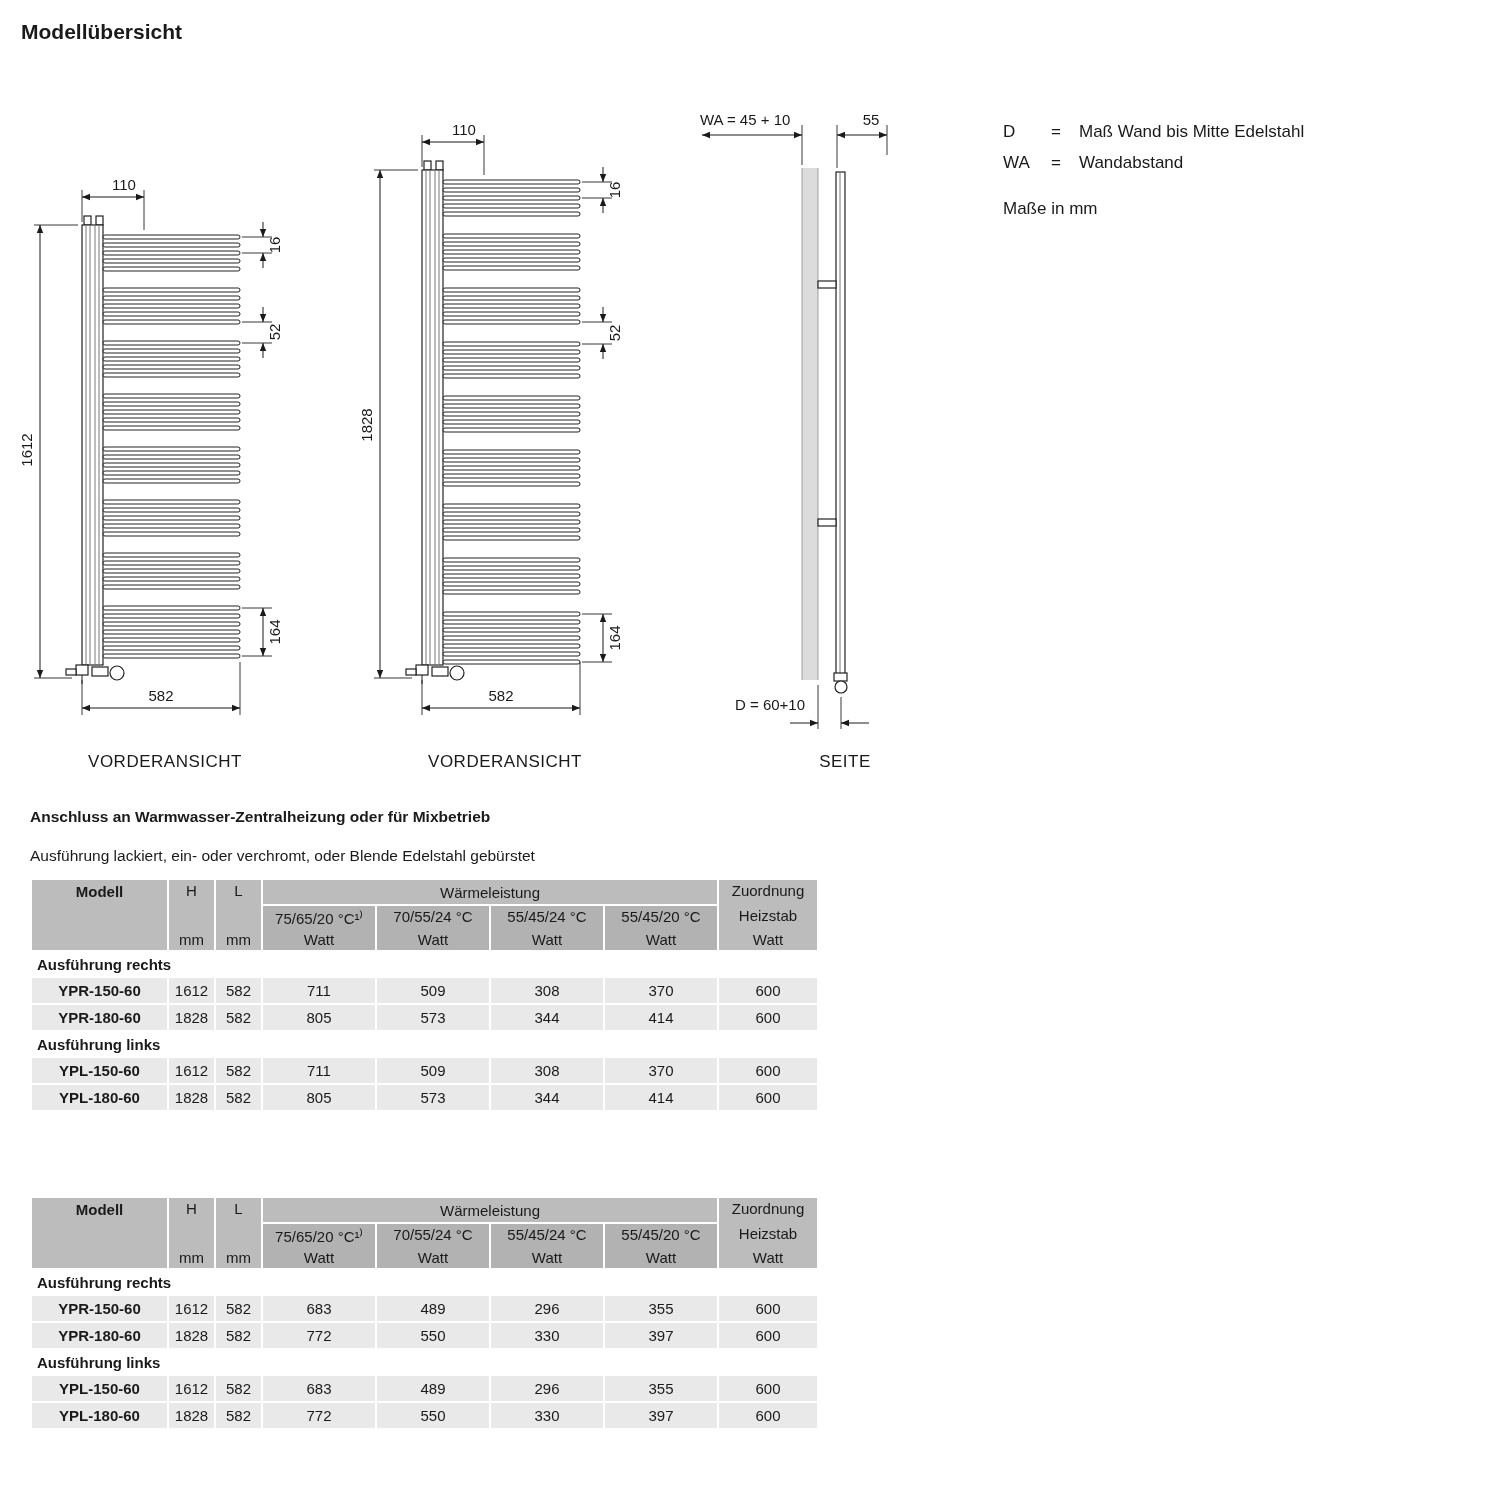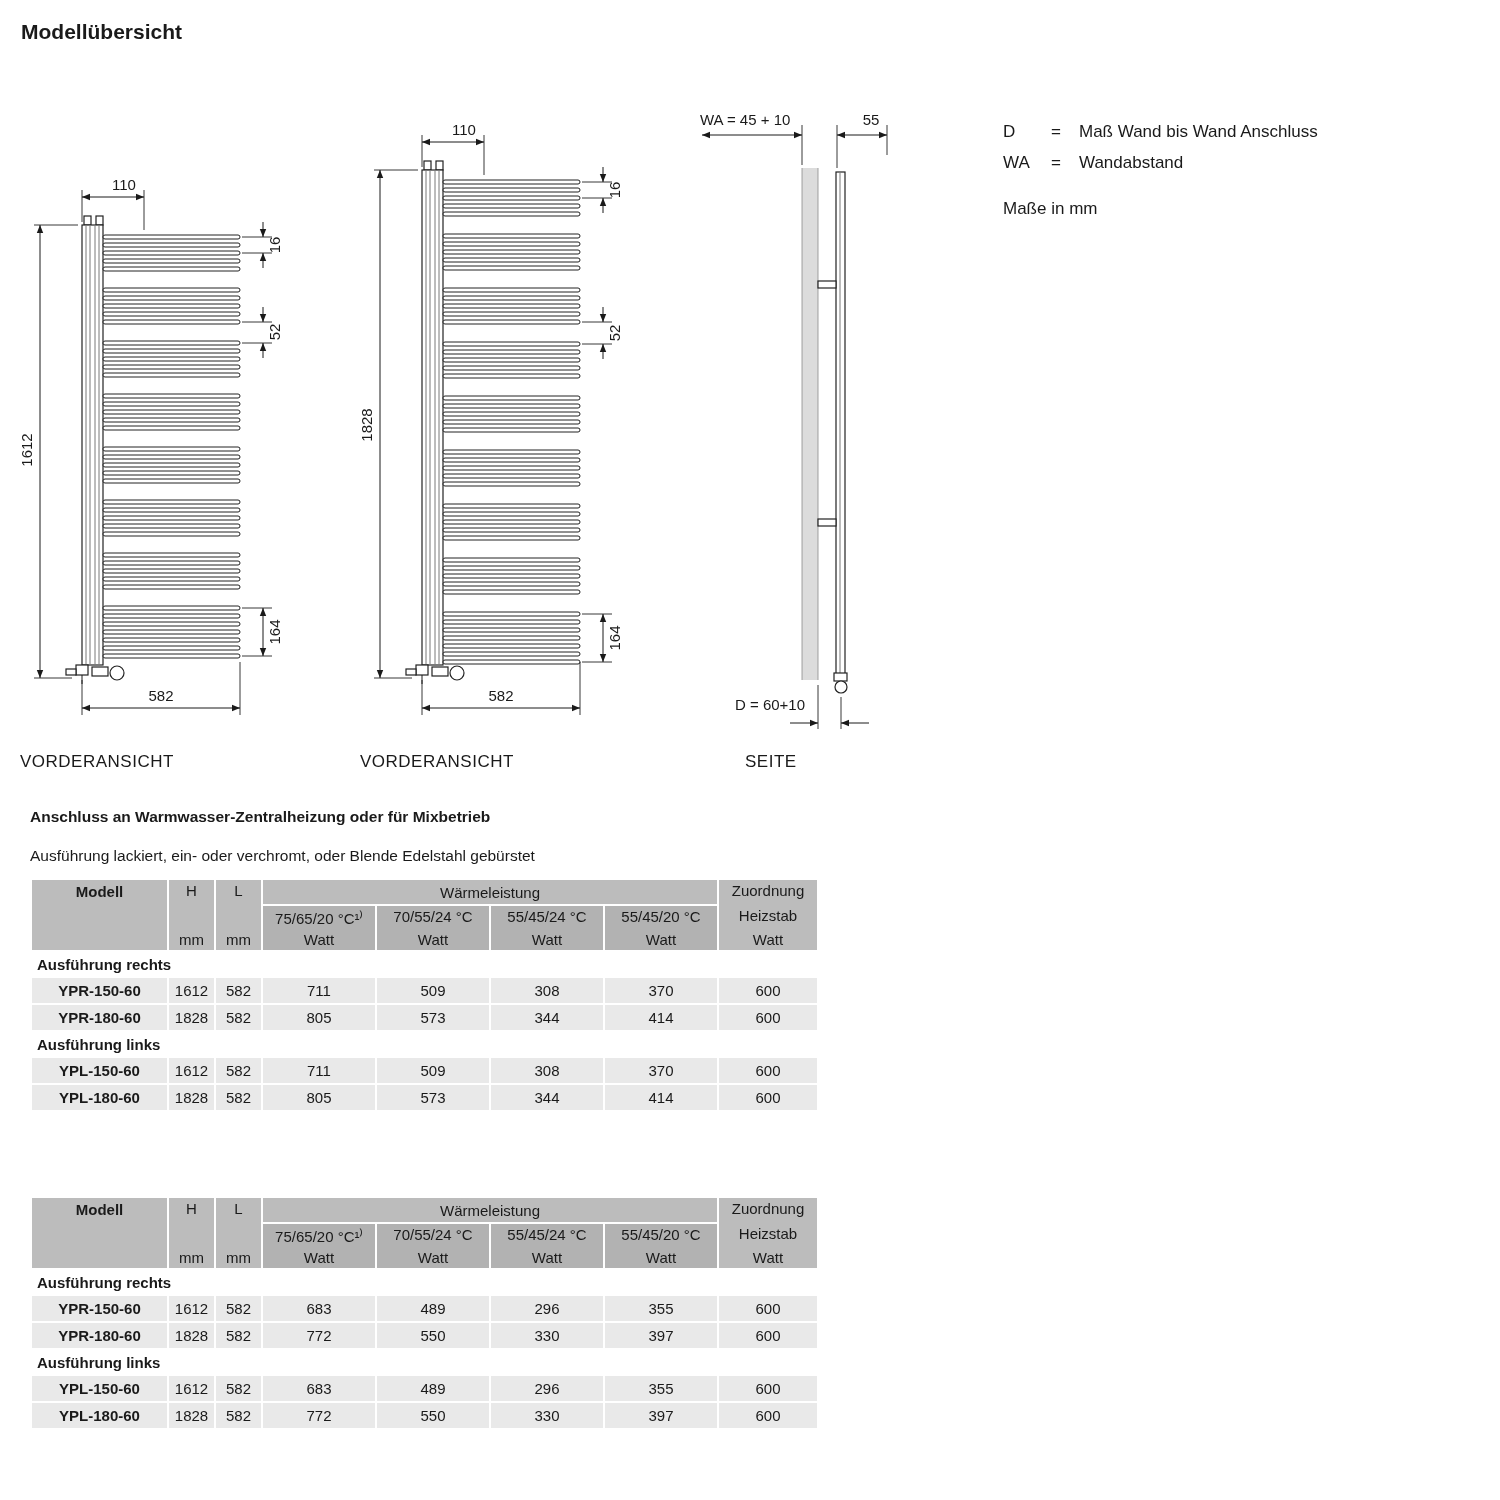--- a/index.html
+++ b/index.html
@@ -8,21 +8,21 @@
   .title{position:absolute;left:21px;top:20px;font-size:21px;font-weight:bold;}
   .drw{position:absolute;}
   svg text{font-size:15px;fill:#1a1a1a;font-family:"Liberation Sans",sans-serif;}
   .part{fill:#fff;stroke:#222;stroke-width:1.2;}
   .thin{stroke:#555;stroke-width:0.8;}
   .dim{stroke:#1a1a1a;stroke-width:1;fill:none;}
   .ext{stroke:#222;stroke-width:0.9;}
   .tubes rect{fill:#fff;stroke:#222;stroke-width:1;}
   .wall{fill:#dcdcdc;}
   .walledge{stroke:#8a8a8a;stroke-width:0.8;}
-  .caption{position:absolute;font-size:17px;letter-spacing:0.5px;}
+  .caption{position:absolute;font-size:17px;text-align:center;letter-spacing:0.5px;}
   .legend{position:absolute;left:1003px;top:122px;font-size:17px;}
   .lrow{display:grid;grid-template-columns:48px 28px auto;margin-bottom:11px;}
   .note{margin-top:26px;}
   .sec-heading{position:absolute;left:30px;top:808px;font-size:15.5px;font-weight:bold;}
   .subtitle{position:absolute;left:30px;font-size:15.5px;}
   .table-host{position:absolute;left:30px;}
   table.spec{border-collapse:collapse;table-layout:fixed;font-size:15px;color:#1a1a1a;}
   .spec th,.spec td{border:2px solid #fff;padding:0 5px;text-align:center;font-weight:normal;}
   col.w-mod{width:137px}col.w-s{width:47px}col.w-t{width:114px}col.w-z{width:100px}
   .spec thead th{background:#bcbcbc;margin-top:14px;}
@@ -288,21 +288,21 @@
       <line class="dim" x1="179" y1="628" x2="151" y2="628" marker-end="url(#ar)"></line>
       <text x="45" y="615">D = 60+10</text>
     </g>
   </svg>
   <div class="caption" style="left:745px;top:752px;width:200px">SEITE</div>
 
   <div class="legend">
     <div class="lrow">
       <span>D</span>
       <span>=</span>
-      <span>Maß Wand bis Wand Anschluss</span>
+      <span>Maß Wand bis Mitte Edelstahl</span>
     </div>
     <div class="lrow">
       <span>WA</span>
       <span>=</span>
       <span>Wandabstand</span>
     </div>
     <div class="note">Maße in mm</div>
   </div>
 
   <div class="sec-heading">Anschluss an Warmwasser-Zentralheizung oder für Mixbetrieb</div>

